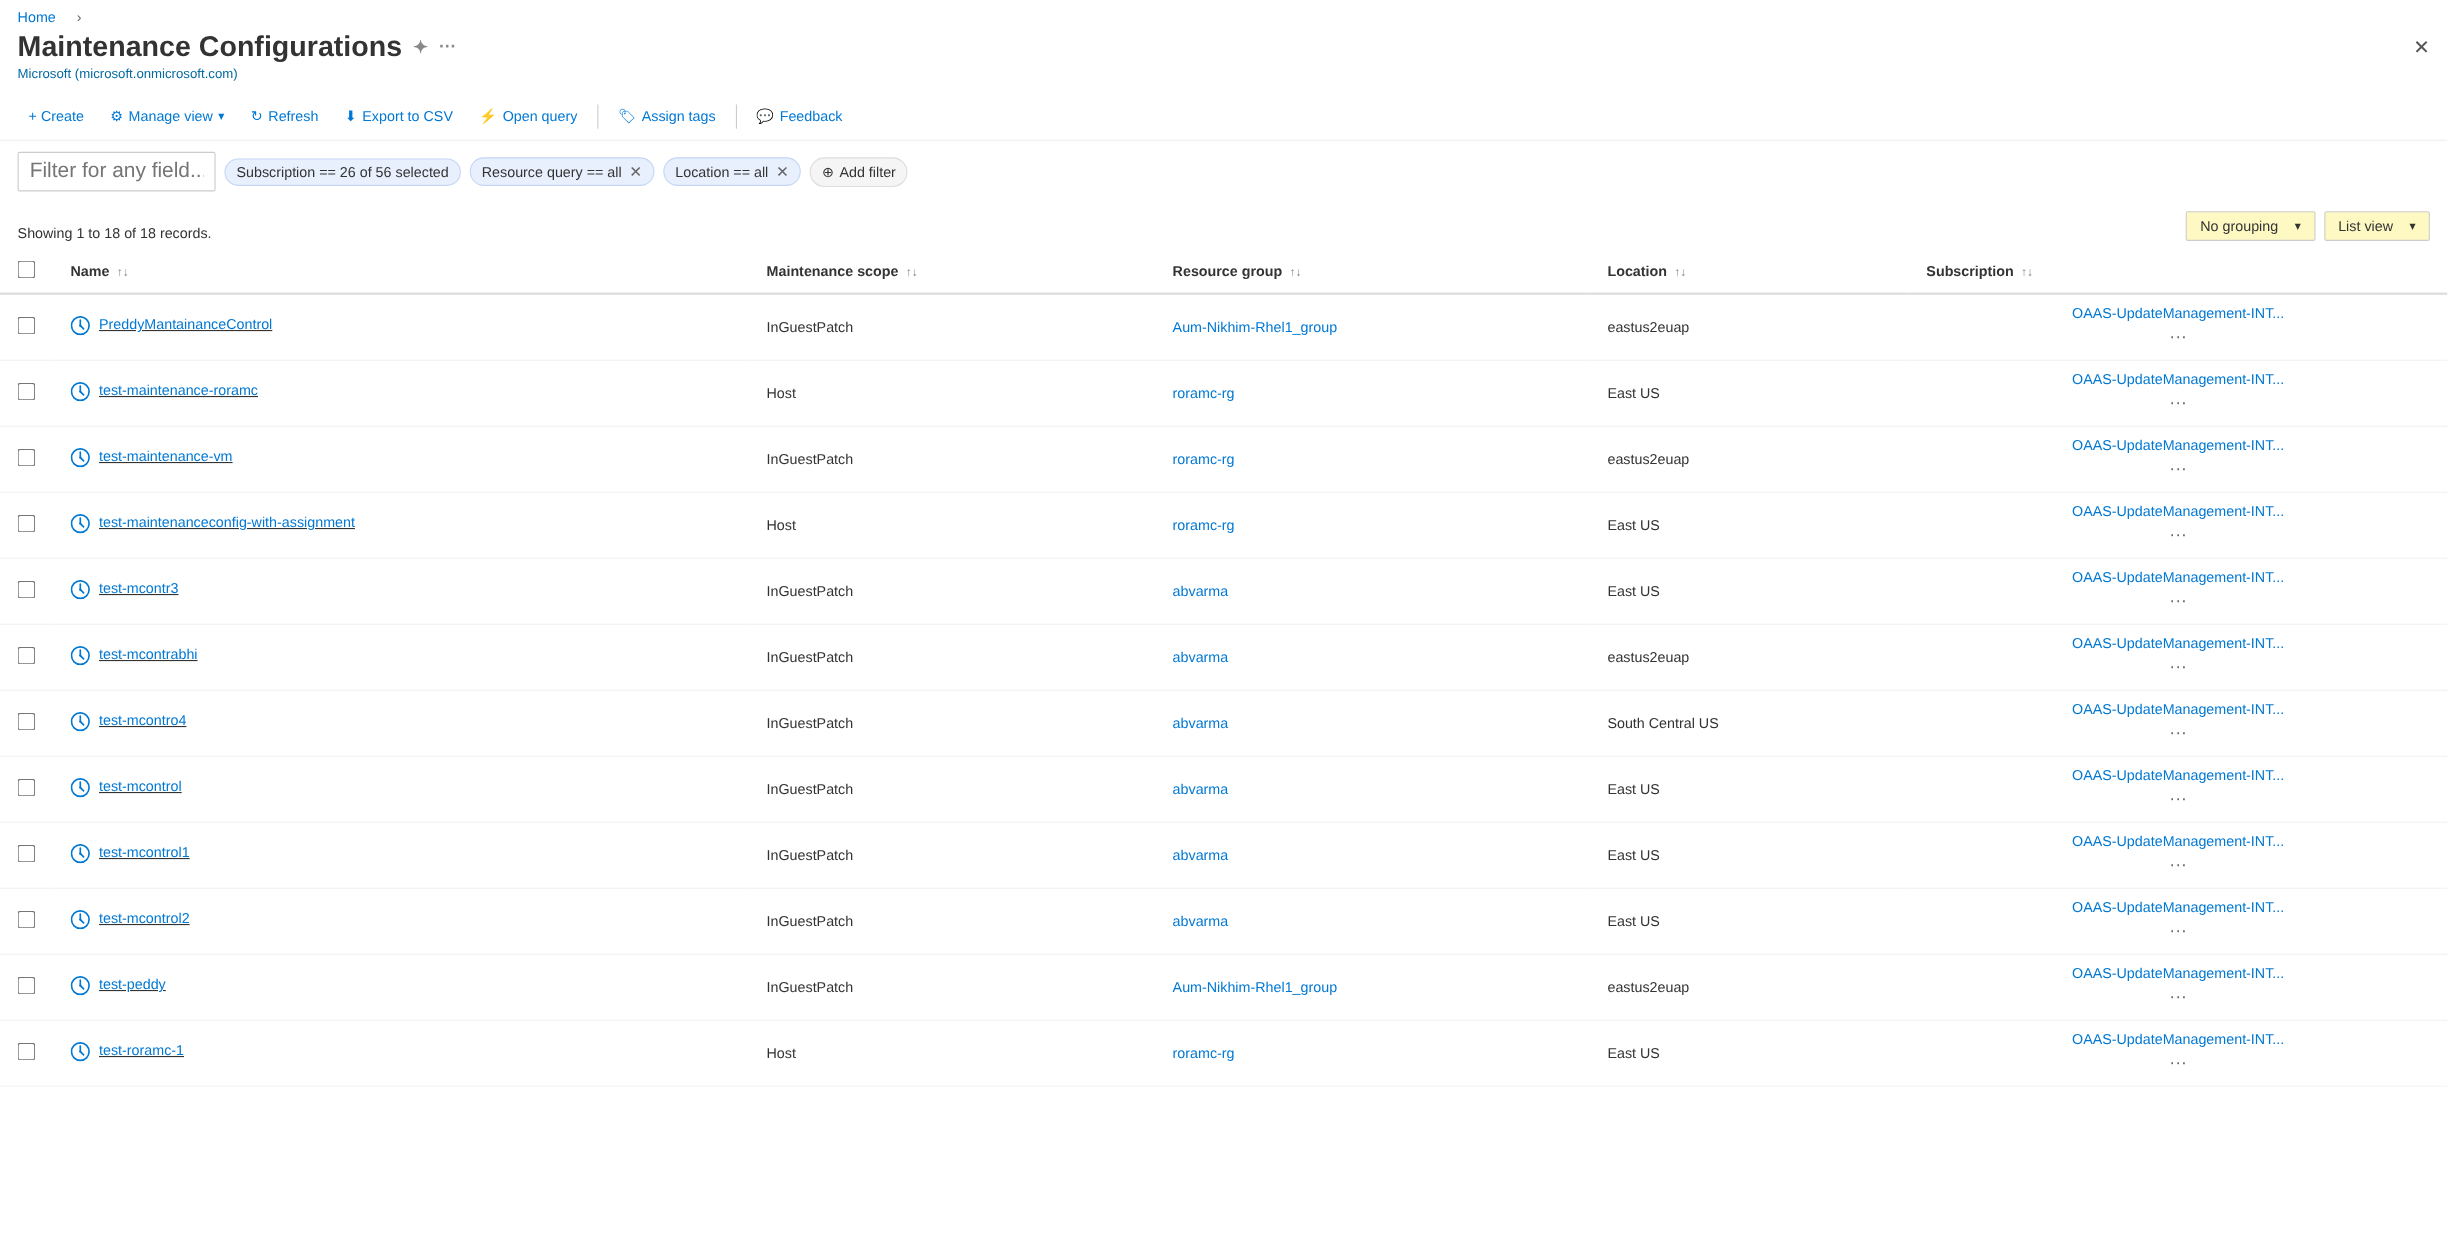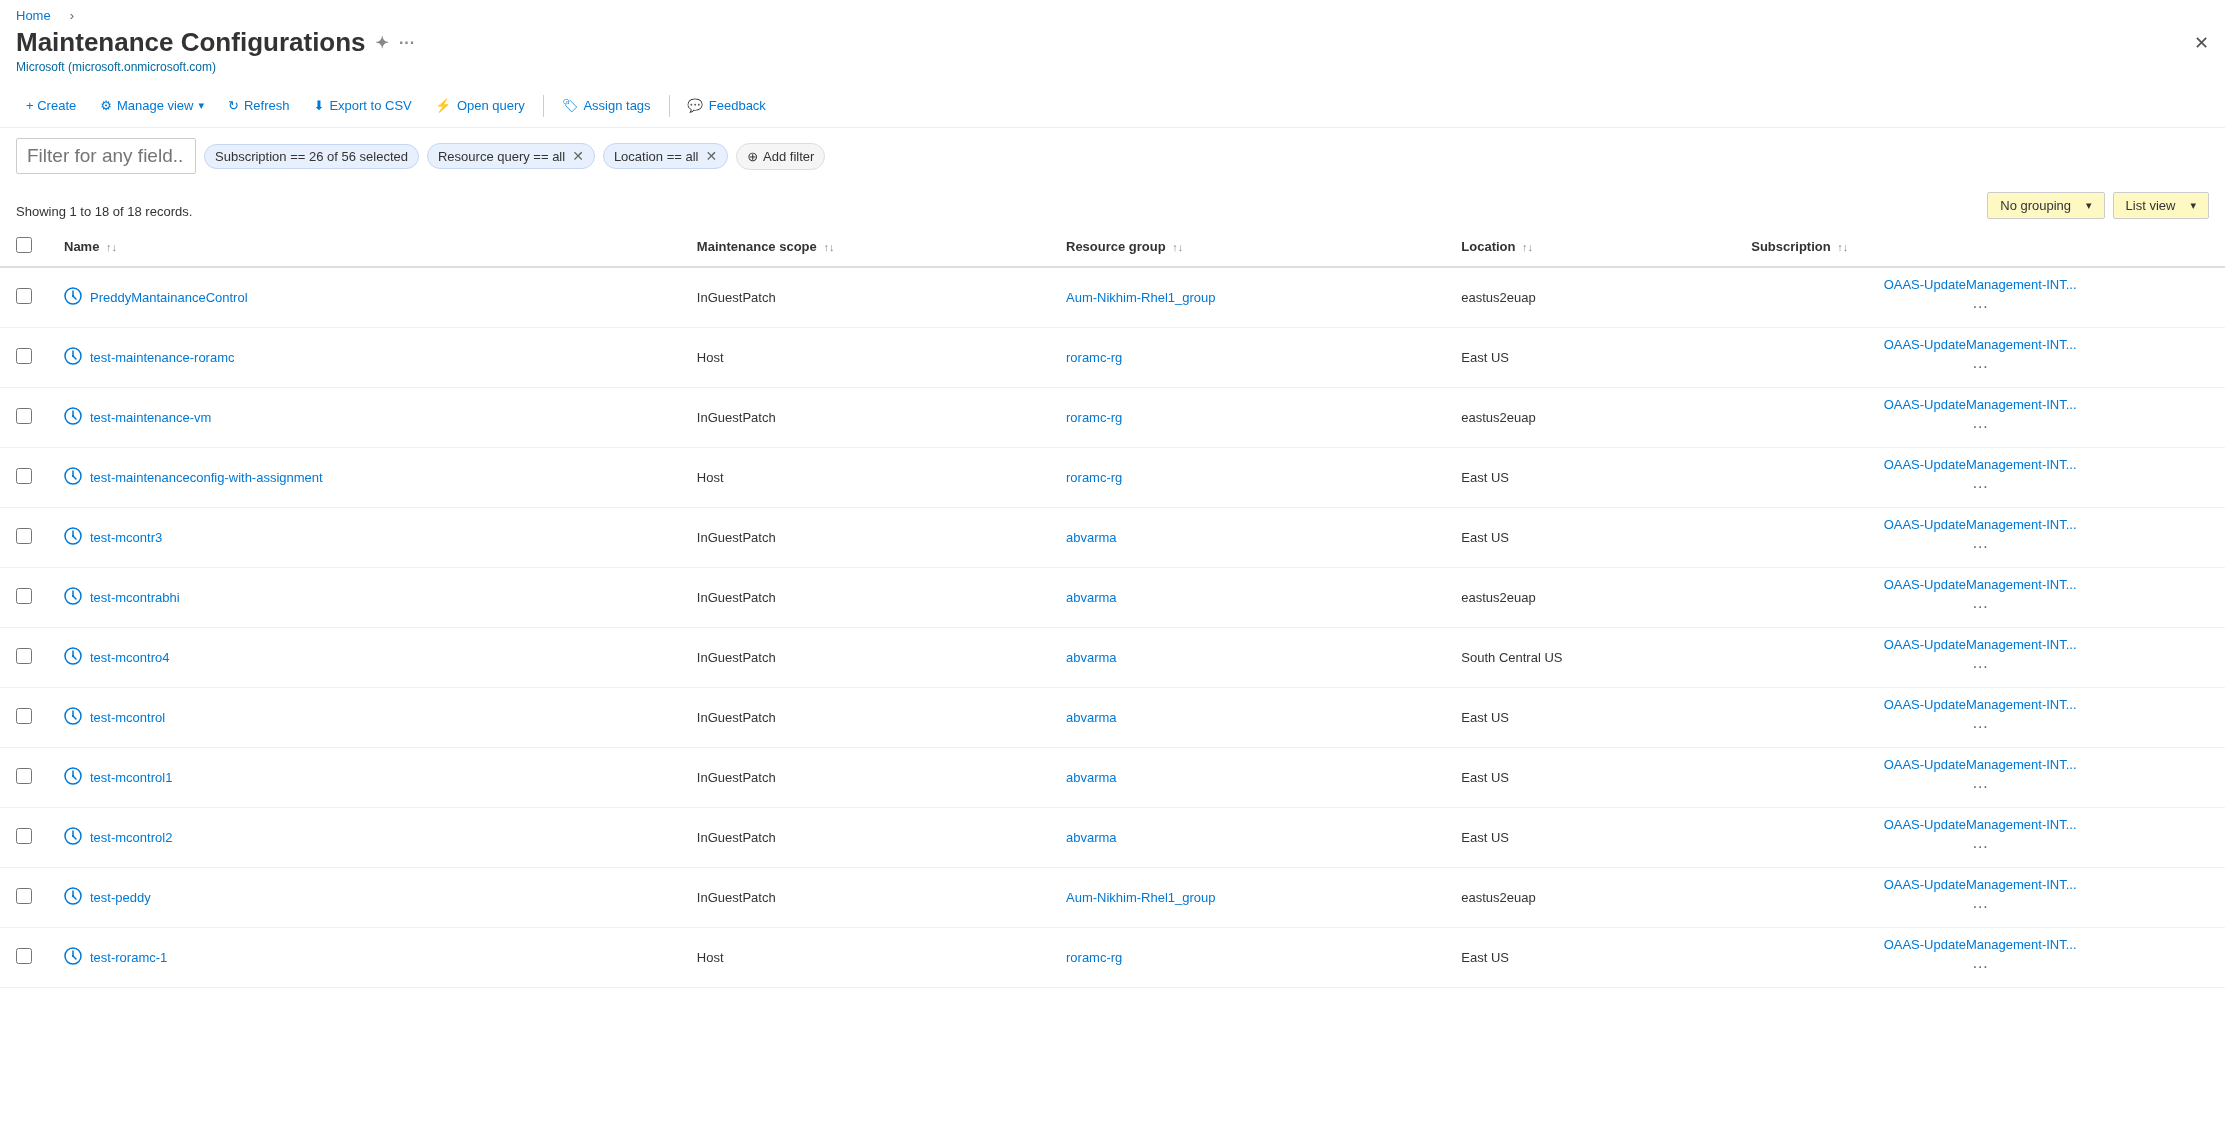--- a/index.html
+++ b/index.html
@@ -28,21 +28,21 @@
     .list-header { display: flex; justify-content: space-between; align-items: flex-end; padding: 8px 16px; }
     .record-count { font-size: 13px; color: #333; }
     .view-controls { display: flex; gap: 8px; }
     .dropdown-btn { display: flex; align-items: center; gap: 15px; padding: 5px 12px; border: 1px solid #ccc; border-radius: 2px; background: #fef9c3; cursor: pointer; font-size: 13px; color: #333; }
 
     .data-table { width: 100%; border-collapse: collapse; }
     .data-table th { padding: 10px 16px; text-align: left; font-weight: 600; font-size: 13px; border-bottom: 2px solid #ddd; white-space: nowrap; }
     .data-table th .sort-icon { color: #888; font-size: 11px; margin-left: 3px; }
     .data-table td { padding: 9px 16px; font-size: 13px; border-bottom: 1px solid #f0f0f0; vertical-align: middle; }
 
-    .name-cell { display: flex; align-items: center; gap: 8px; }
+    .name-cell { display: flex; align-items: flex-start; gap: 8px; text-decoration: underline; }
     .name-link { color: #0078d4; text-decoration: none; cursor: pointer; }
     .resource-link { color: #0078d4; text-decoration: none; cursor: pointer; }
 
     .row-checkbox { width: 16px; height: 16px; cursor: pointer; }
     .header-checkbox { width: 16px; height: 16px; cursor: pointer; }
 
     .more-btn { background: none; border: none; cursor: pointer; color: #666; font-size: 16px; padding: 2px 6px; }
 
     .sub-cell { display: flex; align-items: center; gap: 4px; flex-direction: column; }
   </style>

